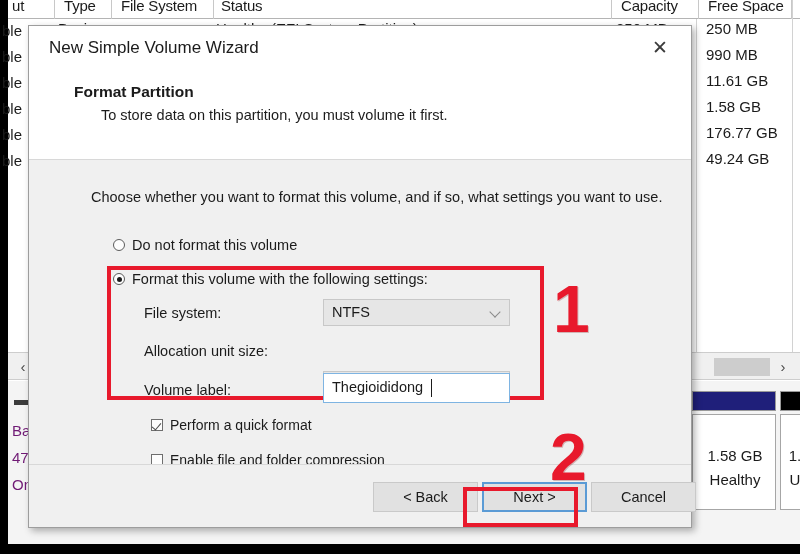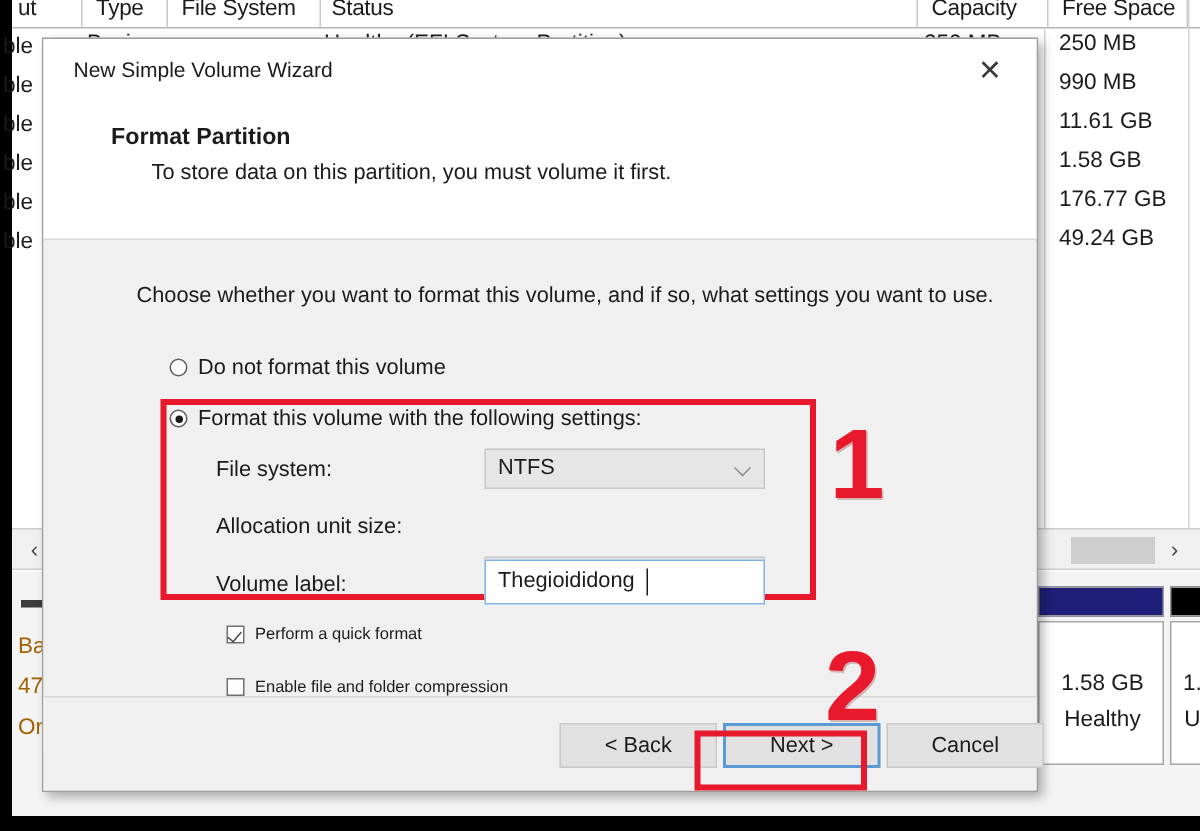--- a/index.html
+++ b/index.html
@@ -118,21 +118,21 @@
   
   #graph-pane {
     position: absolute;
     left: 0; top: 381px;
     width: 792px; height: 163px;
     background: #f4f4f4;
   }
   .disk-label {
     position: absolute;
     font-size: 15px;
-    color: #a16207;
+    color: #701a75;
     white-space: nowrap;
   }
   .disk-bar-dark {
     position: absolute;
     background: #1f1f7a;
     border: 1px solid #9a9a9a;
   }
   .disk-bar-black {
     position: absolute;
     background: #000000;
@@ -167,21 +167,21 @@
   }
   #titlebar {
     position: absolute;
     left: 0; top: 0;
     width: 100%; height: 44px;
     background: #ffffff;
   }
   #dlg-title {
     position: absolute;
     left: 20px; top: 12px;
-    font-size: 14px;
+    font-size: 17px;
     color: #1b1b1b;
     white-space: nowrap;
   }
   #close-btn {
     position: absolute;
     right: 8px; top: 4px;
     width: 46px; height: 36px;
     color: #3b3b3b;
     font-size: 19px;
     line-height: 36px;
@@ -310,21 +310,21 @@
     width: 1.4px; height: 18px;
     background: #1b1b1b;
   }
 
   
   .check-row {
     position: absolute;
     display: flex;
     align-items: center;
     gap: 7px;
-    font-size: 11px;
+    font-size: 14px;
     color: #1b1b1b;
     white-space: nowrap;
   }
   .chk {
     width: 12px; height: 12px;
     border: 1px solid #6e6e6e;
     background: #fdfdfd;
     position: relative;
     flex: none;
   }

